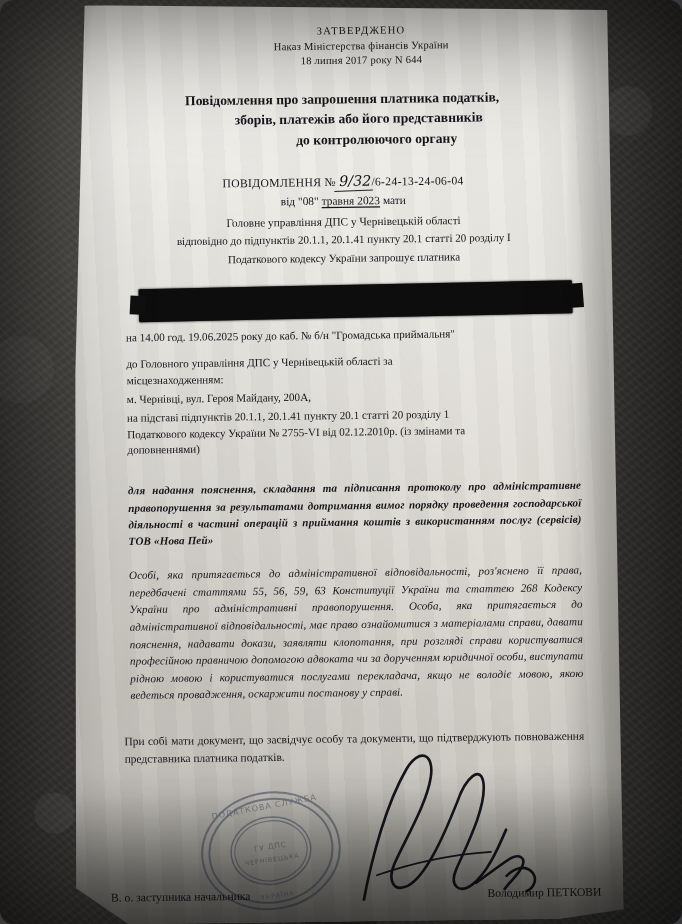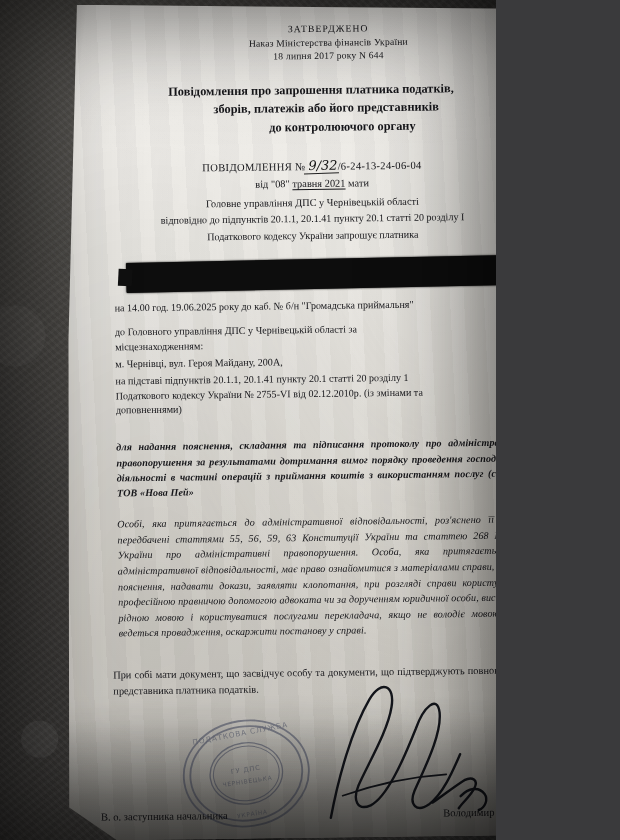--- a/index.html
+++ b/index.html
@@ -6,25 +6,26 @@
   html, body {
     margin: 0; padding: 0;
     width: 620px; height: 840px;
     overflow: hidden;
     background: #3a3a3c;
     font-family: "Liberation Serif", serif;
   }
 
   #photo {
     position: relative;
-    width: 496px;
+    width: 620px;
     height: 840px;
     overflow: hidden;
     background:
       radial-gradient(ellipse at 20% 15%, #55534f 0%, #3c3a38 45%, #2c2b2a 100%);
+    border-radius: 12px;
   }
 
   
   #photo::before {
     content: "";
     position: absolute; inset: 0;
     background-image:
       radial-gradient(circle at 8% 88%, rgba(255,255,255,0.06) 0 18px, transparent 19px),
       radial-gradient(circle at 92% 12%, rgba(255,255,255,0.05) 0 22px, transparent 23px),
       radial-gradient(circle at 50% 97%, rgba(0,0,0,0.35) 0 40px, transparent 41px),
@@ -258,21 +259,21 @@
         <span class="l3">до контролюючого органу</span>
       </div>
 
       <div class="num-line">
         <span>ПОВІДОМЛЕННЯ №</span>
         <span class="handnum">9/32</span><span>/6-24-13-24-06-04</span>
       </div>
 
       <div class="date-line">
         <span>від "08"</span>
-        <u>травня 2021</u>
+        <u>травня 2023</u>
         <span>мати</span>
       </div>
 
       <div class="org-line">Головне управління ДПС у Чернівецькій області</div>
       <div class="sub-line">відповідно до підпунктів 20.1.1, 20.1.41 пункту 20.1 статті 20 розділу I</div>
       <div class="sub-line">Податкового кодексу України запрошує платника</div>
 
       <div class="redact"></div>
 
       <div class="body-p">на 14.00 год. 19.06.2025 року до каб. № б/н "Громадська приймальня"</div>

